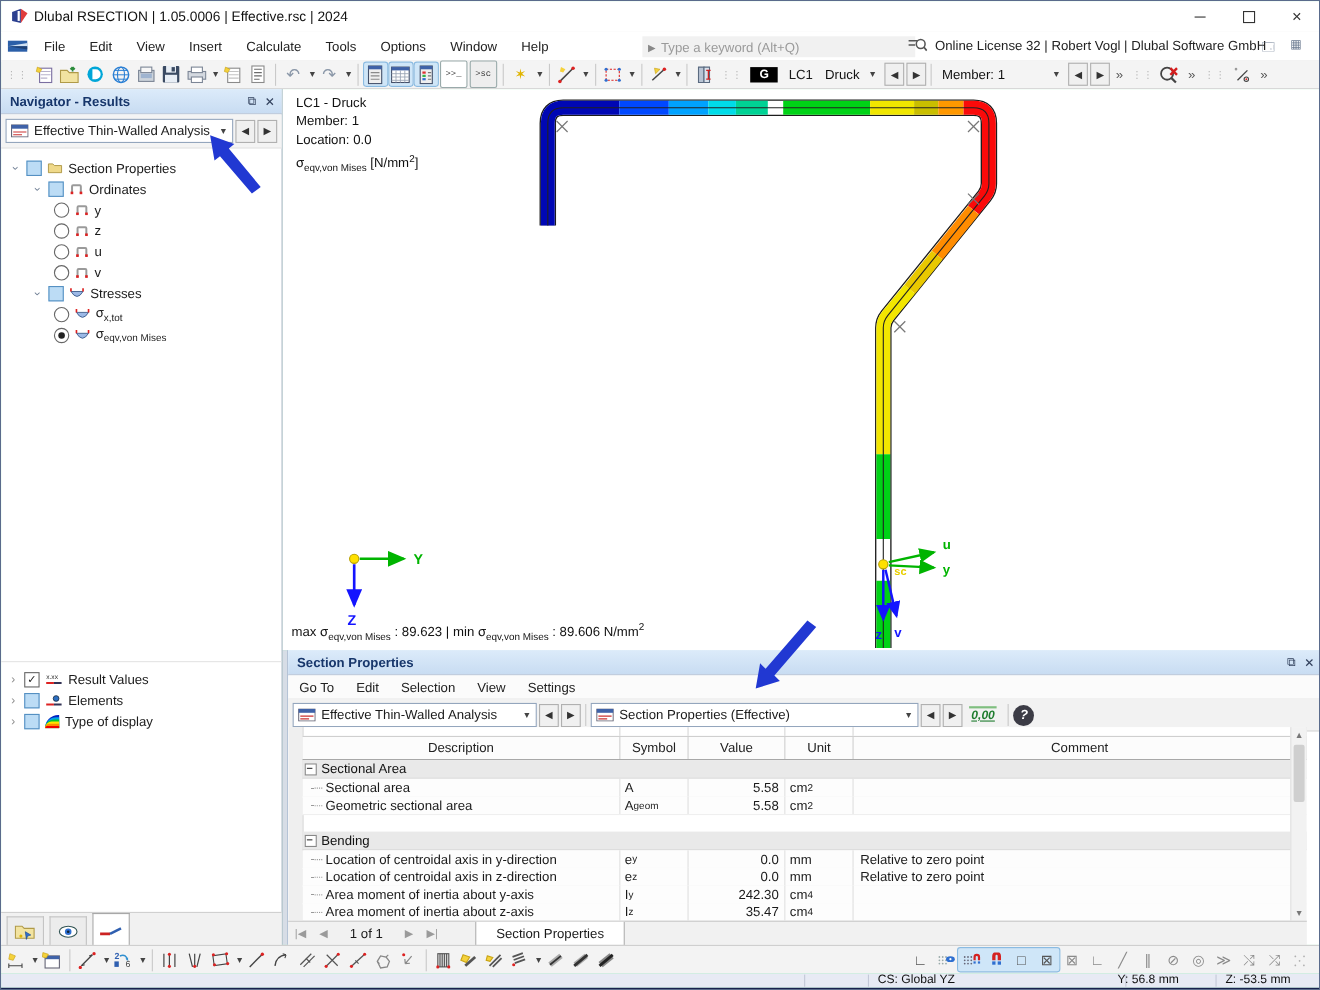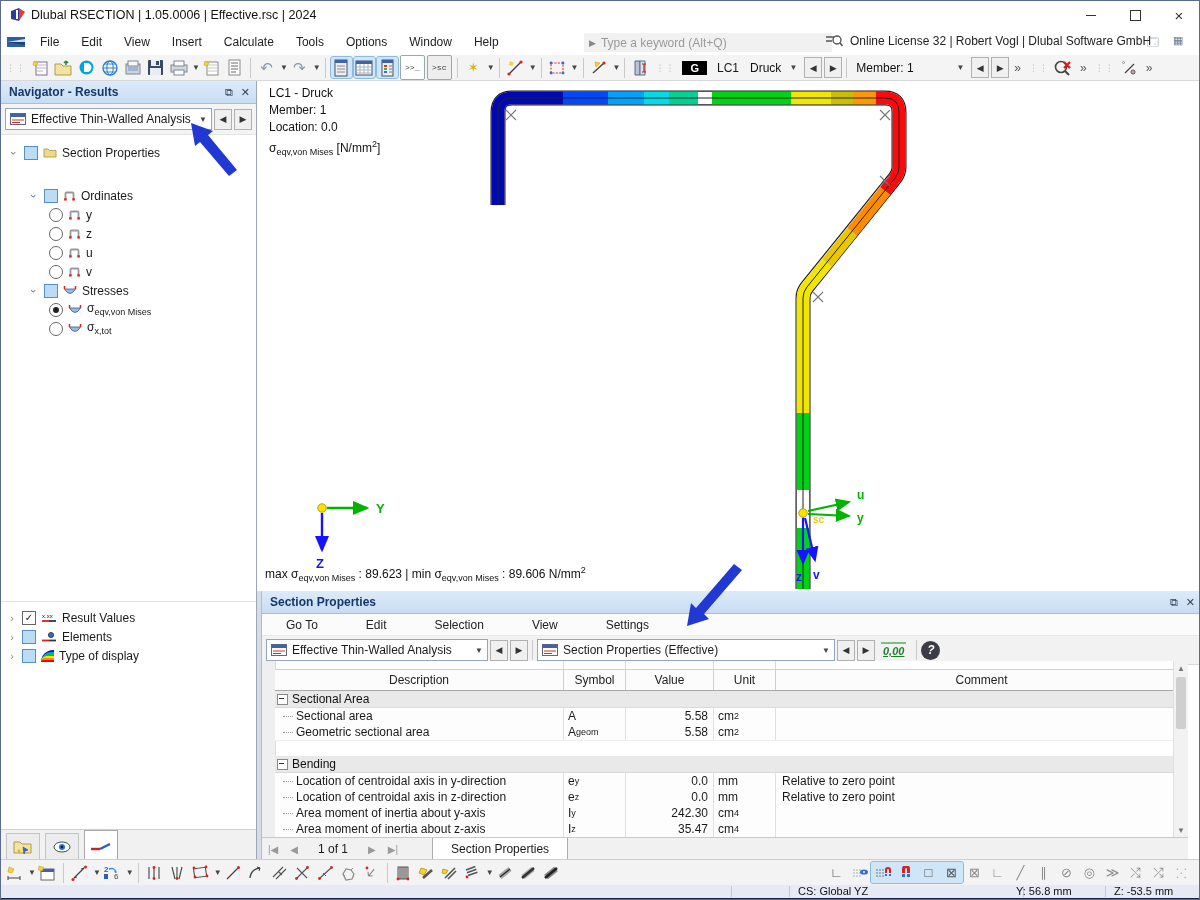--- a/index.html
+++ b/index.html
@@ -53,21 +53,21 @@
   .navtab{width:32px;height:26px;display:inline-flex;align-items:center;justify-content:center;margin-left:5px;border:1px solid #c4c4c4;background:#ececec;border-bottom:none;}
   .navtab.active{background:#fff;border-color:#a8a8a8;height:29px;}
   
   #canvas{left:256px;top:80px;width:944px;height:510px;background:#fff;overflow:hidden;}
   #canvas .info{position:absolute;left:12px;top:4px;line-height:17px;color:#111;}
   #summary{position:absolute;left:8px;top:484px;color:#111;}
   
   #gutter{left:256px;top:590px;width:4px;height:268px;background:#d7dde6;}
   #sp{left:260px;top:590px;width:940px;height:268px;background:#fff;border-left:1px solid #aebdd2;box-sizing:border-box;}
   #sp-menu{height:21px;display:flex;align-items:center;background:#fbfbfb;border-bottom:1px solid #e8e8e8;}
-  #sp-menu .menu-item{padding:0 24px;line-height:20px;}
+  #sp-menu .menu-item{padding:0 10px;line-height:20px;}
   #sp-toolbar{height:28px;background:#f2f2f2;border-bottom:1px solid #d8d8d8;display:flex;align-items:center;padding:0 4px;}
   #sp-toolbar .combo{flex:none;}
   .decbtn{color:#1f7d2f;font-weight:bold;font-size:11px;border-top:2px solid #7fbf7f;text-decoration:underline;margin:0 6px;padding:1px 2px;font-style:italic;}
   .helpbtn{width:19px;height:19px;border-radius:50%;background:#3c3c46;color:#fff;font-weight:bold;display:inline-flex;align-items:center;justify-content:center;font-size:12px;font-style:italic;}
   
   #sp-table{position:absolute;left:0;top:70px;width:926px;height:176px;background:#fff;overflow:hidden;}
   .tgutter{position:absolute;left:0;top:0;width:13px;height:176px;background:#efefef;border-right:1px solid #dcdcdc;}
   .thead{position:absolute;left:13px;top:8px;height:20px;border-top:1px solid #cfcfcf;border-bottom:1px solid #a8a8a8;background:#fcfcfc;display:flex;}
   .th{display:flex;align-items:center;justify-content:center;border-right:1px solid #cfcfcf;box-sizing:border-box;color:#222;}
   .colstrip{position:absolute;left:13px;top:0;height:8px;display:flex;}
@@ -356,21 +356,21 @@
         <div class="treerow" style="padding-left: 8px;">
           <span class="exp">›</span>
           <span class="chk"></span>
           <span class="ticon">
             <svg width="14" height="11" viewBox="0 0 14 11">
               <path d="M1,2 h4 l1.5,1.5 H13 V10 H1 Z" fill="#efd98a" stroke="#a8913d" stroke-width="0.8"></path>
             </svg>
           </span>
           <span>Section Properties</span>
         </div>
-        <div class="treerow" style="padding-left: 28px; margin-top: 24px;">
+        <div class="treerow" style="padding-left: 28px;">
           <span class="exp">›</span>
           <span class="chk"></span>
           <span class="ticon">
             <svg width="13" height="11" viewBox="0 0 13 11">
               <path d="M2.5,10 V3.5 Q2.5,2.5 3.5,2.5 H9.5 Q10.5,2.5 10.5,3.5 V10" fill="none" stroke="#9a9a9a" stroke-width="1.8"></path>
               <rect x="1.2" y="8.2" width="2.4" height="2.4" fill="#d22"></rect>
               <rect x="9.4" y="8.2" width="2.4" height="2.4" fill="#d22"></rect>
             </svg>
           </span>
           <span>Ordinates</span>
@@ -424,38 +424,38 @@
           <span class="chk"></span>
           <span class="ticon">
             <svg width="14" height="12" viewBox="0 0 14 12">
               <path d="M1.5,4 Q7,13 12.5,4 Z" fill="#9db9e6" stroke="#3a5a8a" stroke-width="0.8"></path>
               <path d="M1.5,1 V4 M12.5,1 V4" stroke="#d22" stroke-width="1.5"></path>
             </svg>
           </span>
           <span>Stresses</span>
         </div>
         <div class="treerow" style="padding-left: 48px;">
-          <span class="radio sel"></span>
+          <span class="radio"></span>
           <span class="ticon">
             <svg width="14" height="12" viewBox="0 0 14 12">
               <path d="M1.5,4 Q7,13 12.5,4 Z" fill="#9db9e6" stroke="#3a5a8a" stroke-width="0.8"></path>
               <path d="M1.5,1 V4 M12.5,1 V4" stroke="#d22" stroke-width="1.5"></path>
             </svg>
           </span>
-          <span>σ<sub>eqv,von Mises</sub></span>
+          <span>σ<sub>x,tot</sub></span>
         </div>
         <div class="treerow" style="padding-left: 48px;">
-          <span class="radio"></span>
+          <span class="radio sel"></span>
           <span class="ticon">
             <svg width="14" height="12" viewBox="0 0 14 12">
               <path d="M1.5,4 Q7,13 12.5,4 Z" fill="#9db9e6" stroke="#3a5a8a" stroke-width="0.8"></path>
               <path d="M1.5,1 V4 M12.5,1 V4" stroke="#d22" stroke-width="1.5"></path>
             </svg>
           </span>
-          <span>σ<sub>x,tot</sub></span>
+          <span>σ<sub>eqv,von Mises</sub></span>
         </div>
       </div>
     <div id="nav-lower" style="position:absolute;left:0;top:520px;width:255px;border-top:1px solid #e4e4e4;padding-top:6px">
         <div class="treerow" style="padding-left: 6px;">
           <span class="exp2">›</span>
           <span class="chk checked">✓</span>
           <span class="ticon">
             <svg width="16" height="12" viewBox="0 0 16 12">
               <text x="1" y="5.5" font-size="6" fill="#222" font-family="sans-serif">x.xx</text>
               <path d="M1,9 h7" stroke="#d22" stroke-width="1.8"></path>

